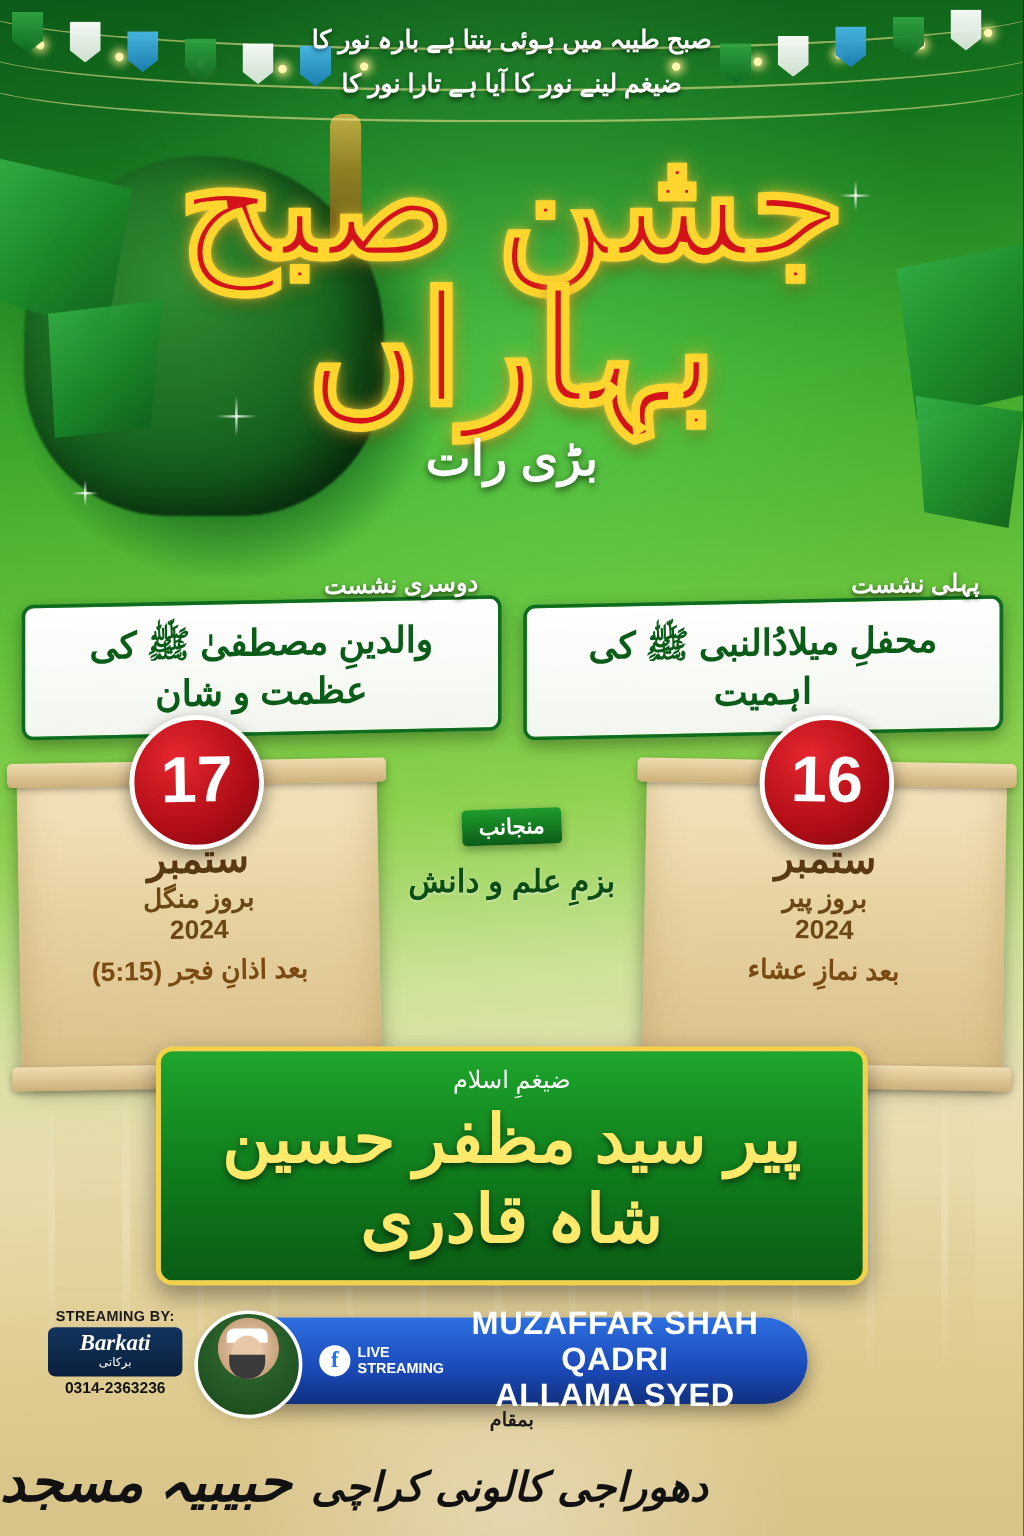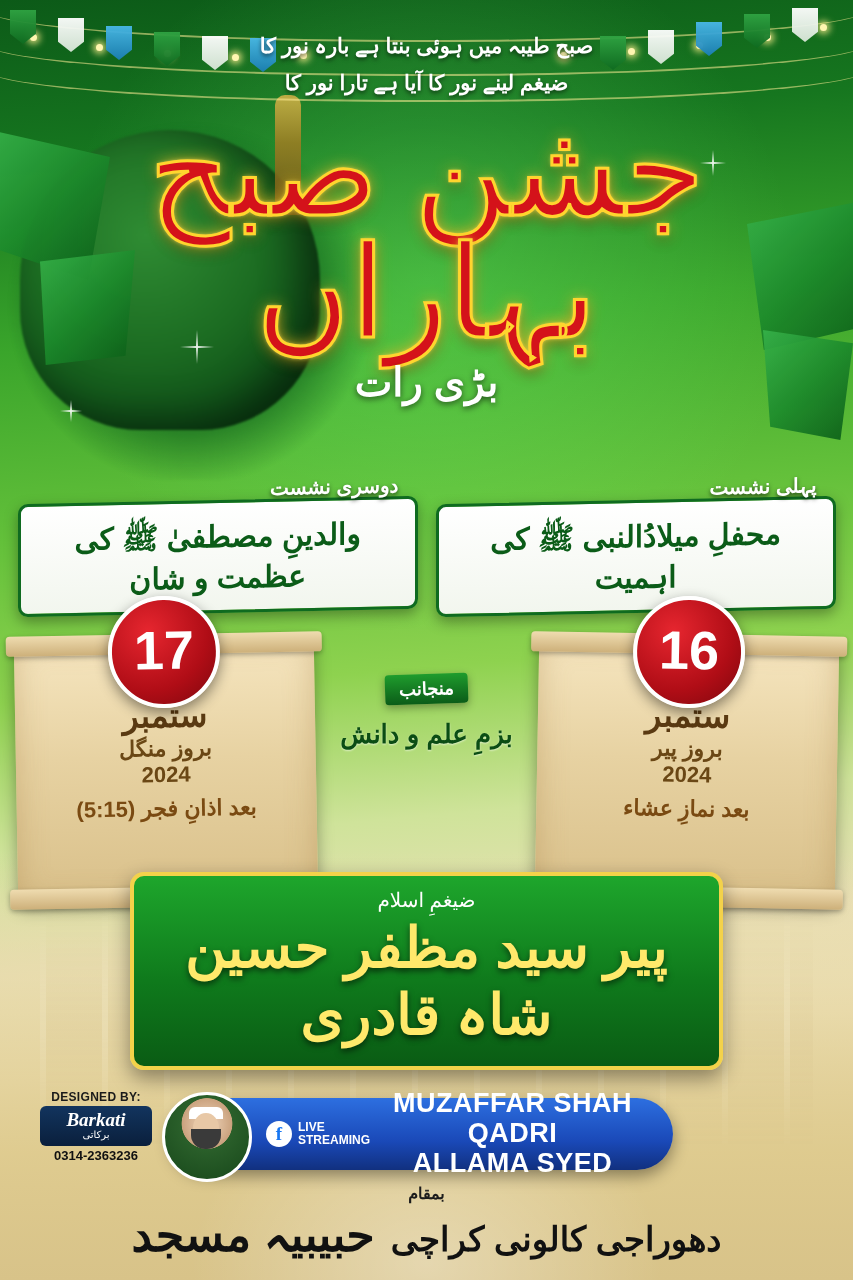--- a/index.html
+++ b/index.html
@@ -143,34 +143,33 @@
     top: 16px;
     left: 0; right: 0;
     text-align: center;
     direction: rtl;
     color: #ffffff;
     text-shadow: 0 2px 4px rgba(0,0,0,0.55);
     font-size: 21px;
     line-height: 1.75;
     font-weight: bold;
     letter-spacing: .5px;
-    margin-top: 12px;
   }
 
   
   .title-wrap {
     position: absolute;
     top: 110px;
     left: 0; right: 0;
     text-align: center;
     direction: rtl;
   }
   .title-main {
     font-size: 128px;
-    font-weight: normal;
+    font-weight: bold;
     line-height: .95;
     color: #d4121a;
     -webkit-text-stroke: 3px #ffd52e;
     text-shadow:
       0 0 4px #ffe46a,
       0 0 16px rgba(255,200,40,0.9),
       0 6px 14px rgba(0,0,0,0.45);
     letter-spacing: -6px;
   }
   .title-sub {
@@ -479,39 +478,40 @@
     position: absolute;
     left: 0; right: 0;
     bottom: 18px;
     text-align: center;
     direction: rtl;
   }
   .venue-emblem {
     font-size: 16px;
     color: #1c1c1c;
     font-weight: bold;
-    margin-bottom: 6px;
+    margin-bottom: 16px;
   }
   .venue-name {
     font-size: 46px;
     font-weight: bold;
     color: #111111;
     line-height: 1.15;
   }
   .venue-loc {
     font-size: 34px;
     font-weight: bold;
     color: #111111;
   }
   .venue-line {
     display: flex;
     flex-direction: row-reverse;
-    justify-content: center;
+    justify-content: flex-start;
     align-items: baseline;
     gap: 16px;
+    font-style: italic;
   }
 </style>
 </head>
 <body>
 
 <div id="poster">
 
   <div class="bg-dome"></div>
   <div class="bg-minaret"></div>
   <div class="sf-left side-flag"></div>
@@ -598,21 +598,21 @@
     </div>
 
   </div>
 
   <div class="speaker-box">
     <div class="speaker-pre">ضیغمِ اسلام</div>
     <div class="speaker-name">پیر سید مظفر حسین شاہ قادری</div>
   </div>
 
   <div class="designer">
-    <div class="designer-label">DESIGNED BY:</div>
+    <div class="designer-label">STREAMING BY:</div>
     <div class="designer-logo">
       <div class="designer-logo-name">Barkati</div>
       <div class="designer-logo-sub">برکاتی</div>
     </div>
     <div class="designer-phone">0314-2363236</div>
   </div>
 
   <div class="livebar">
     <div class="live-photo">
       <span class="cap"></span>

